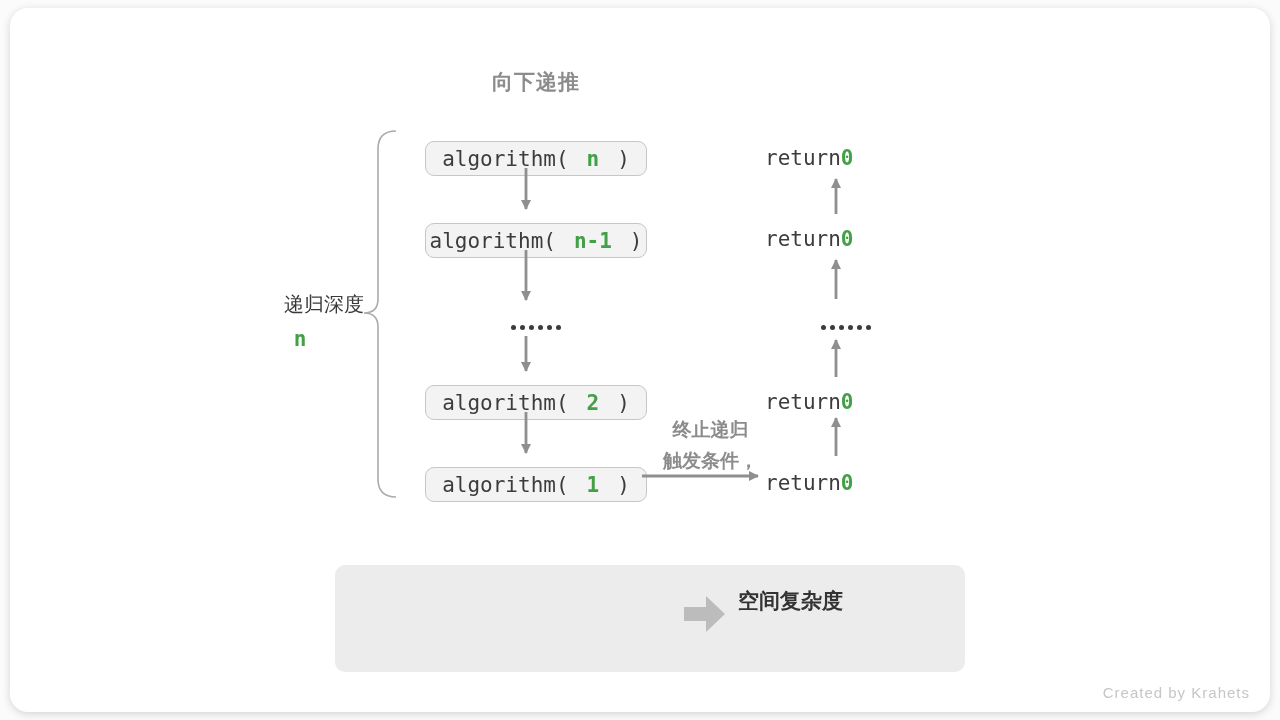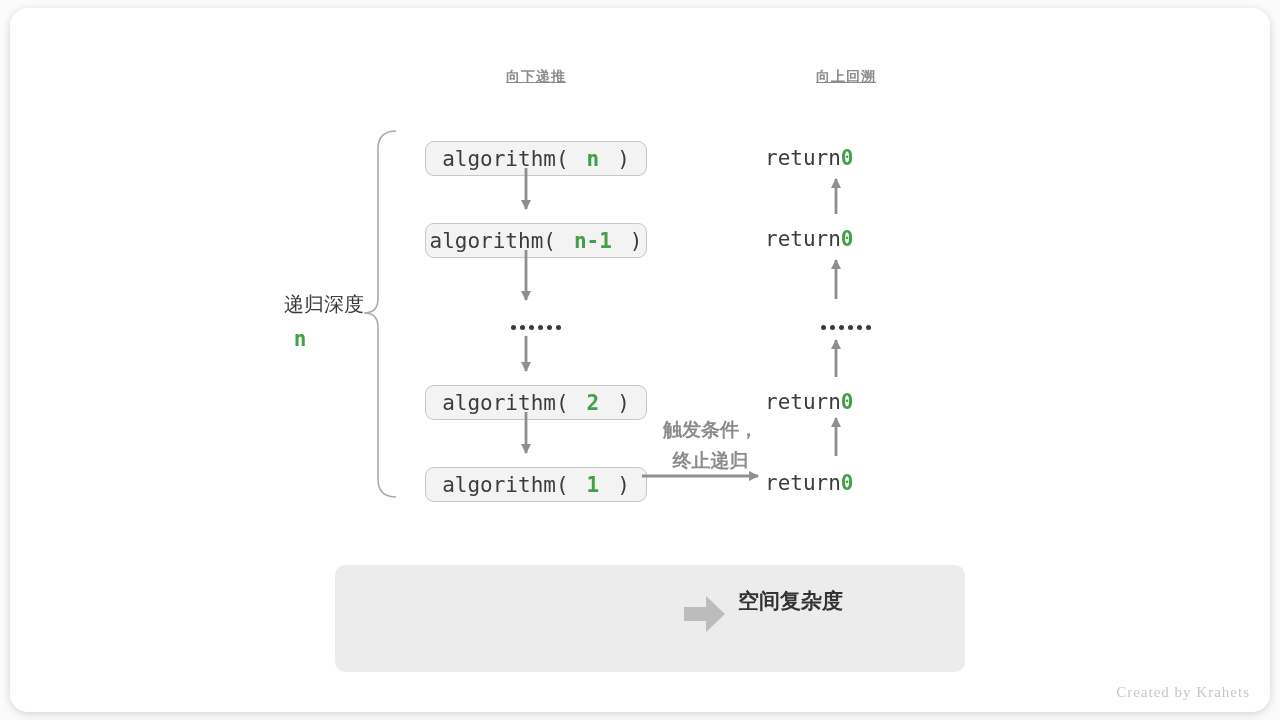--- a/index.html
+++ b/index.html
@@ -9,23 +9,22 @@
   .card {
     position: absolute; left: 10px; top: 8px; width: 1260px; height: 704px;
     background: #ffffff; border-radius: 18px;
     box-shadow: 0 2px 9px rgba(0,0,0,0.16);
   }
 
   .abs { position: absolute; }
 
   .col-header {
     width: 222px; text-align: center;
-    font-size: 14px; font-weight: bold; color: #8c8c8c;
+    font-size: 21px; font-weight: bold; color: #8c8c8c;
     letter-spacing: 1px;
-    text-decoration: underline;
   }
 
   .code { font-family: "DejaVu Sans Mono", monospace; color: #3c3c3c; }
   .green { color: #43a047; font-weight: bold; }
   .blue  { color: #1287d8; }
 
   .call-box {
     left: 415px; width: 222px; height: 35px;
     background: #f3f3f3; border: 1.5px solid #c6c6c6; border-radius: 9px;
     display: flex; align-items: center; justify-content: center;
@@ -73,36 +72,35 @@
     font-size: 21px; font-weight: bold; color: #333333;
   }
   .summary-right-value {
     left: 728px; top: 618px; width: 220px; text-align: center;
     font-size: 21px; font-weight: bold;
   }
   .summary-right-value .code { font-weight: bold; color: #1287d8; }
 
   .credit {
     left: 940px; top: 676px; width: 300px; text-align: right;
-    font-family: Liberation Serif, serif;
+    font-family: Liberation Sans, sans-serif;
     font-size: 15px; color: #c6c6c6; letter-spacing: 1px;
   }
 
   svg.overlay {
     position: absolute; left: 0; top: 0; width: 1280px; height: 720px;
     pointer-events: none;
   }
 </style>
 </head>
 <body>
 
 <div class="card">
 
   <div class="abs col-header" style="left:415px; top:60px;">向下递推</div>
-  <div class="abs col-header" style="left:725px; top:60px;">向上回溯</div>
 
   <div class="abs depth-label">递归深度</div>
   <div class="abs depth-value green">n</div>
 
   <div class="abs call-box code" style="top:133px;">
     <span>algorithm(</span>
       <span class="green">n</span>
       <span>)</span>
   </div>
   <div class="abs call-box code" style="top:215px;">
@@ -150,22 +148,22 @@
   <div class="abs dots" style="left:811px; top:317px;">
     <i></i>
       <i></i>
       <i></i>
       <i></i>
       <i></i>
       <i></i>
   </div>
 
   <div class="abs trigger-note">
+    <div>终止递归</div>
     <div>触发条件，</div>
-    <div>终止递归</div>
   </div>
 
   <div class="abs summary-panel"></div>
   <div class="abs summary-left">
   </div>
   <div class="abs summary-right-title">空间复杂度</div>
 
   <div class="abs credit">Created by Krahets</div>
 </div>
 

